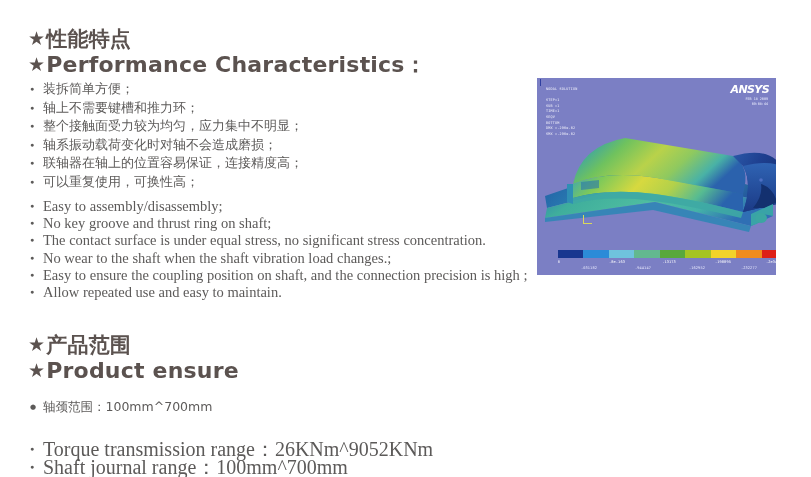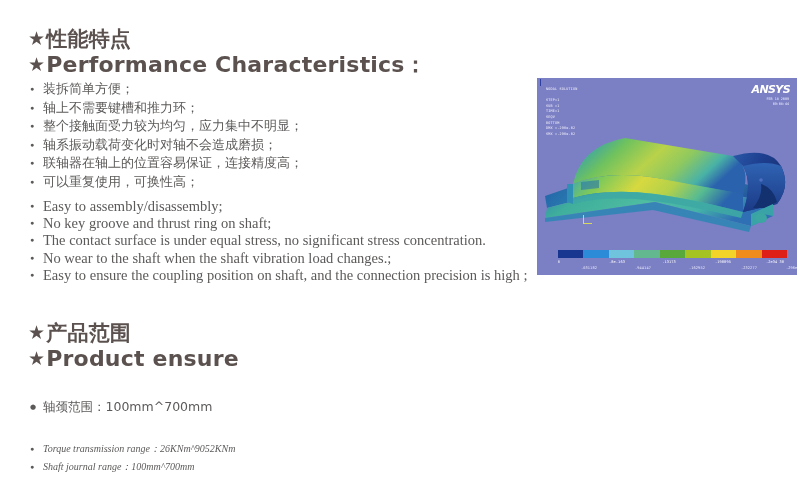--- a/index.html
+++ b/index.html
@@ -19,21 +19,21 @@
     width: 811px;
     height: 477px;
   }
 
   
   .heading-block {
     position: absolute;
     left: 28px;
   }
   #perf-heading { top: 28px; }
-  #range-heading { top: 322px; }
+  #range-heading { top: 334px; }
 
   .heading-cn,
   .heading-en {
     color: #5b524f;
     font-weight: bold;
     letter-spacing: 0.2px;
     white-space: nowrap;
     line-height: 1.12;
   }
   .heading-cn {
@@ -96,32 +96,31 @@
     top: 396px;
     font-family: "DejaVu Sans", "Liberation Sans", sans-serif;
     font-size: 12.5px;
     line-height: 22px;
   }
   .list-range-cn li::before { font-size: 7px; }
 
   .list-range-en {
     top: 440px;
     font-family: "Liberation Serif", "DejaVu Serif", serif;
-    font-size: 10px;
+    font-size: 20px;
     line-height: 18px;
-    font-style: italic;
   }
   .list-range-en li::before { font-size: 7px; }
 
   
   #ansys-panel {
     position: absolute;
     left: 537px;
     top: 78px;
-    width: 260px;
+    width: 239px;
     height: 197px;
     background: #7b7fc4;
     overflow: hidden;
   }
   #ansys-panel .tick {
     position: absolute;
     left: 3px;
     top: 1px;
     width: 1px;
     height: 7px;
@@ -233,20 +232,21 @@
     <li>联轴器在轴上的位置容易保证，连接精度高；</li>
     <li>可以重复使用，可换性高；</li>
   </ul>
 
   <ul class="list list-en">
     <li>Easy to assembly/disassembly;</li>
     <li>No key groove and thrust ring on shaft;</li>
     <li>The contact surface is under equal stress, no significant stress concentration.</li>
     <li>No wear to the shaft when the shaft vibration load changes.;</li>
     <li>Easy to ensure the coupling position on shaft, and the connection precision is high ;</li>
+    <li>Allow repeated use and easy to maintain.</li>
   </ul>
 
   <div class="heading-block" id="range-heading">
     <div class="heading-cn"><span class="star">★</span><span>产品范围</span></div>
     <div class="heading-en"><span class="star">★</span><span>Product ensure</span></div>
   </div>
 
   <ul class="list list-range-cn">
     <li>轴颈范围：100mm^700mm</li>
   </ul>

